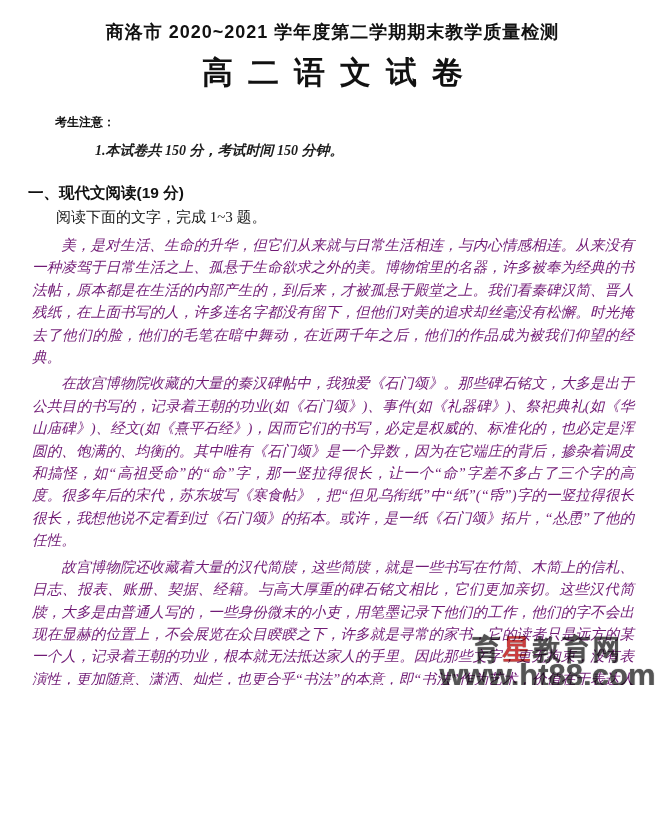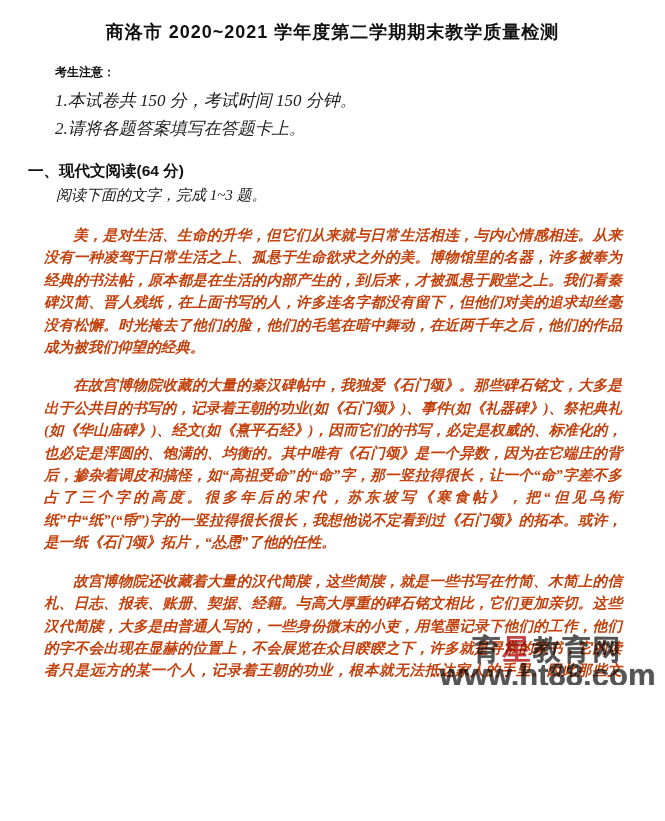--- a/index.html
+++ b/index.html
@@ -36,24 +36,25 @@
   }
   .notice-heading {
     font-family:"Liberation Sans","DejaVu Sans",sans-serif;
     font-weight:bold;
     font-size:12px;
     margin-bottom:6px;
     color:#111;
   }
   .notice-item {
     font-style:italic;
-    font-weight:normal;
-    font-size:17px;
+    font-weight:bold;
+    font-size:14px;
     line-height:28px;
     color:#1c1c1c;
+    margin-left:40px;
   }
   .section {
     margin:16px 27px 0 28px;
   }
   .section-heading {
     font-family:"Liberation Sans","DejaVu Sans",sans-serif;
     font-weight:bold;
     font-size:15.5px;
     line-height:24px;
     color:#111;
@@ -61,34 +62,33 @@
   .section-subheading {
     font-size:15px;
     line-height:25px;
     color:#161616;
   }
   .section-instruction {
     font-size:15px;
     line-height:25px;
     margin-left:28px;
     color:#161616;
-    font-style:italic;
   }
   .passage {
     margin:2px 27px 0 28px;
   }
   .passage p {
-    margin:16px;
+    margin:4px;
     font-style:italic;
-    font-weight:bold;
+    font-weight:normal;
     font-size:14.6px;
     line-height:22.4px;
     text-align:justify;
     text-indent:2em;
-    color:#c2410c;
+    color:#701a75;
   }
   .watermark {
     position:absolute;
     right:0; bottom:-6px;
     width:235px;
     text-align:center;
     pointer-events:none;
     mix-blend-mode:multiply;
     opacity:0.88;
   }
@@ -113,29 +113,29 @@
     text-shadow:0 0 1px #555;
   }
 </style>
 </head>
 <body>
 
 <div class="page">
 
   <div class="exam-title">商洛市 2020~2021 学年度第二学期期末教学质量检测</div>
 
+  <div class="exam-subtitle">高二语文试卷</div>
 
   <div class="notice">
     <div class="notice-heading">考生注意：</div>
     <div class="notice-item">1.本试卷共 150 分，考试时间 150 分钟。</div>
-    <div class="notice-item">2.请将各题答案填写在答题卡上。</div>
   </div>
 
   <div class="section">
-    <div class="section-heading">一、现代文阅读(64 分)</div>
+    <div class="section-heading">一、现代文阅读(19 分)</div>
     <div class="section-instruction">阅读下面的文字，完成 1~3 题。</div>
   </div>
 
   <div class="passage">
     <p>美，是对生活、生命的升华，但它们从来就与日常生活相连，与内心情感相连。从来没有一种凌驾于日常生活之上、孤悬于生命欲求之外的美。博物馆里的名器，许多被奉为经典的书法帖，原本都是在生活的内部产生的，到后来，才被孤悬于殿堂之上。我们看秦碑汉简、晋人残纸，在上面书写的人，许多连名字都没有留下，但他们对美的追求却丝毫没有松懈。时光掩去了他们的脸，他们的毛笔在暗中舞动，在近两千年之后，他们的作品成为被我们仰望的经典。</p>
     <p>在故宫博物院收藏的大量的秦汉碑帖中，我独爱《石门颂》。那些碑石铭文，大多是出于公共目的书写的，记录着王朝的功业(如《石门颂》)、事件(如《礼器碑》)、祭祀典礼(如《华山庙碑》)、经文(如《熹平石经》)，因而它们的书写，必定是权威的、标准化的，也必定是浑圆的、饱满的、均衡的。其中唯有《石门颂》是一个异数，因为在它端庄的背后，掺杂着调皮和搞怪，如“高祖受命”的“命”字，那一竖拉得很长，让一个“命”字差不多占了三个字的高度。很多年后的宋代，苏东坡写《寒食帖》，把“但见乌衔纸”中“纸”(“帋”)字的一竖拉得很长很长，我想他说不定看到过《石门颂》的拓本。或许，是一纸《石门颂》拓片，“怂恿”了他的任性。</p>
     <p>故宫博物院还收藏着大量的汉代简牍，这些简牍，就是一些书写在竹简、木简上的信札、日志、报表、账册、契据、经籍。与高大厚重的碑石铭文相比，它们更加亲切。这些汉代简牍，大多是由普通人写的，一些身份微末的小吏，用笔墨记录下他们的工作，他们的字不会出现在显赫的位置上，不会展览在众目睽睽之下，许多就是寻常的家书，它的读者只是远方的某一个人，记录着王朝的功业，根本就无法抵达家人的手里。因此那些文字，更无拘束，没有表演性，更加随意、潇洒、灿烂，也更合乎“书法”的本意，即“书法”作为艺术，价值在于表达人的情感、精神，而不是一种真空式的“纯艺术”。</p>
     <p>古代，竹与木几乎是最容易得到的材料。因而在纸张发明前，简书为最流行的书写方式。汉简是把竹子剖开，一片一片的竹子用刀刮去上面的青皮，在火上烤一烤，烤出汗汁(叫“汗青”)，用毛笔直接在上面书写。</p>
 
   </div>

